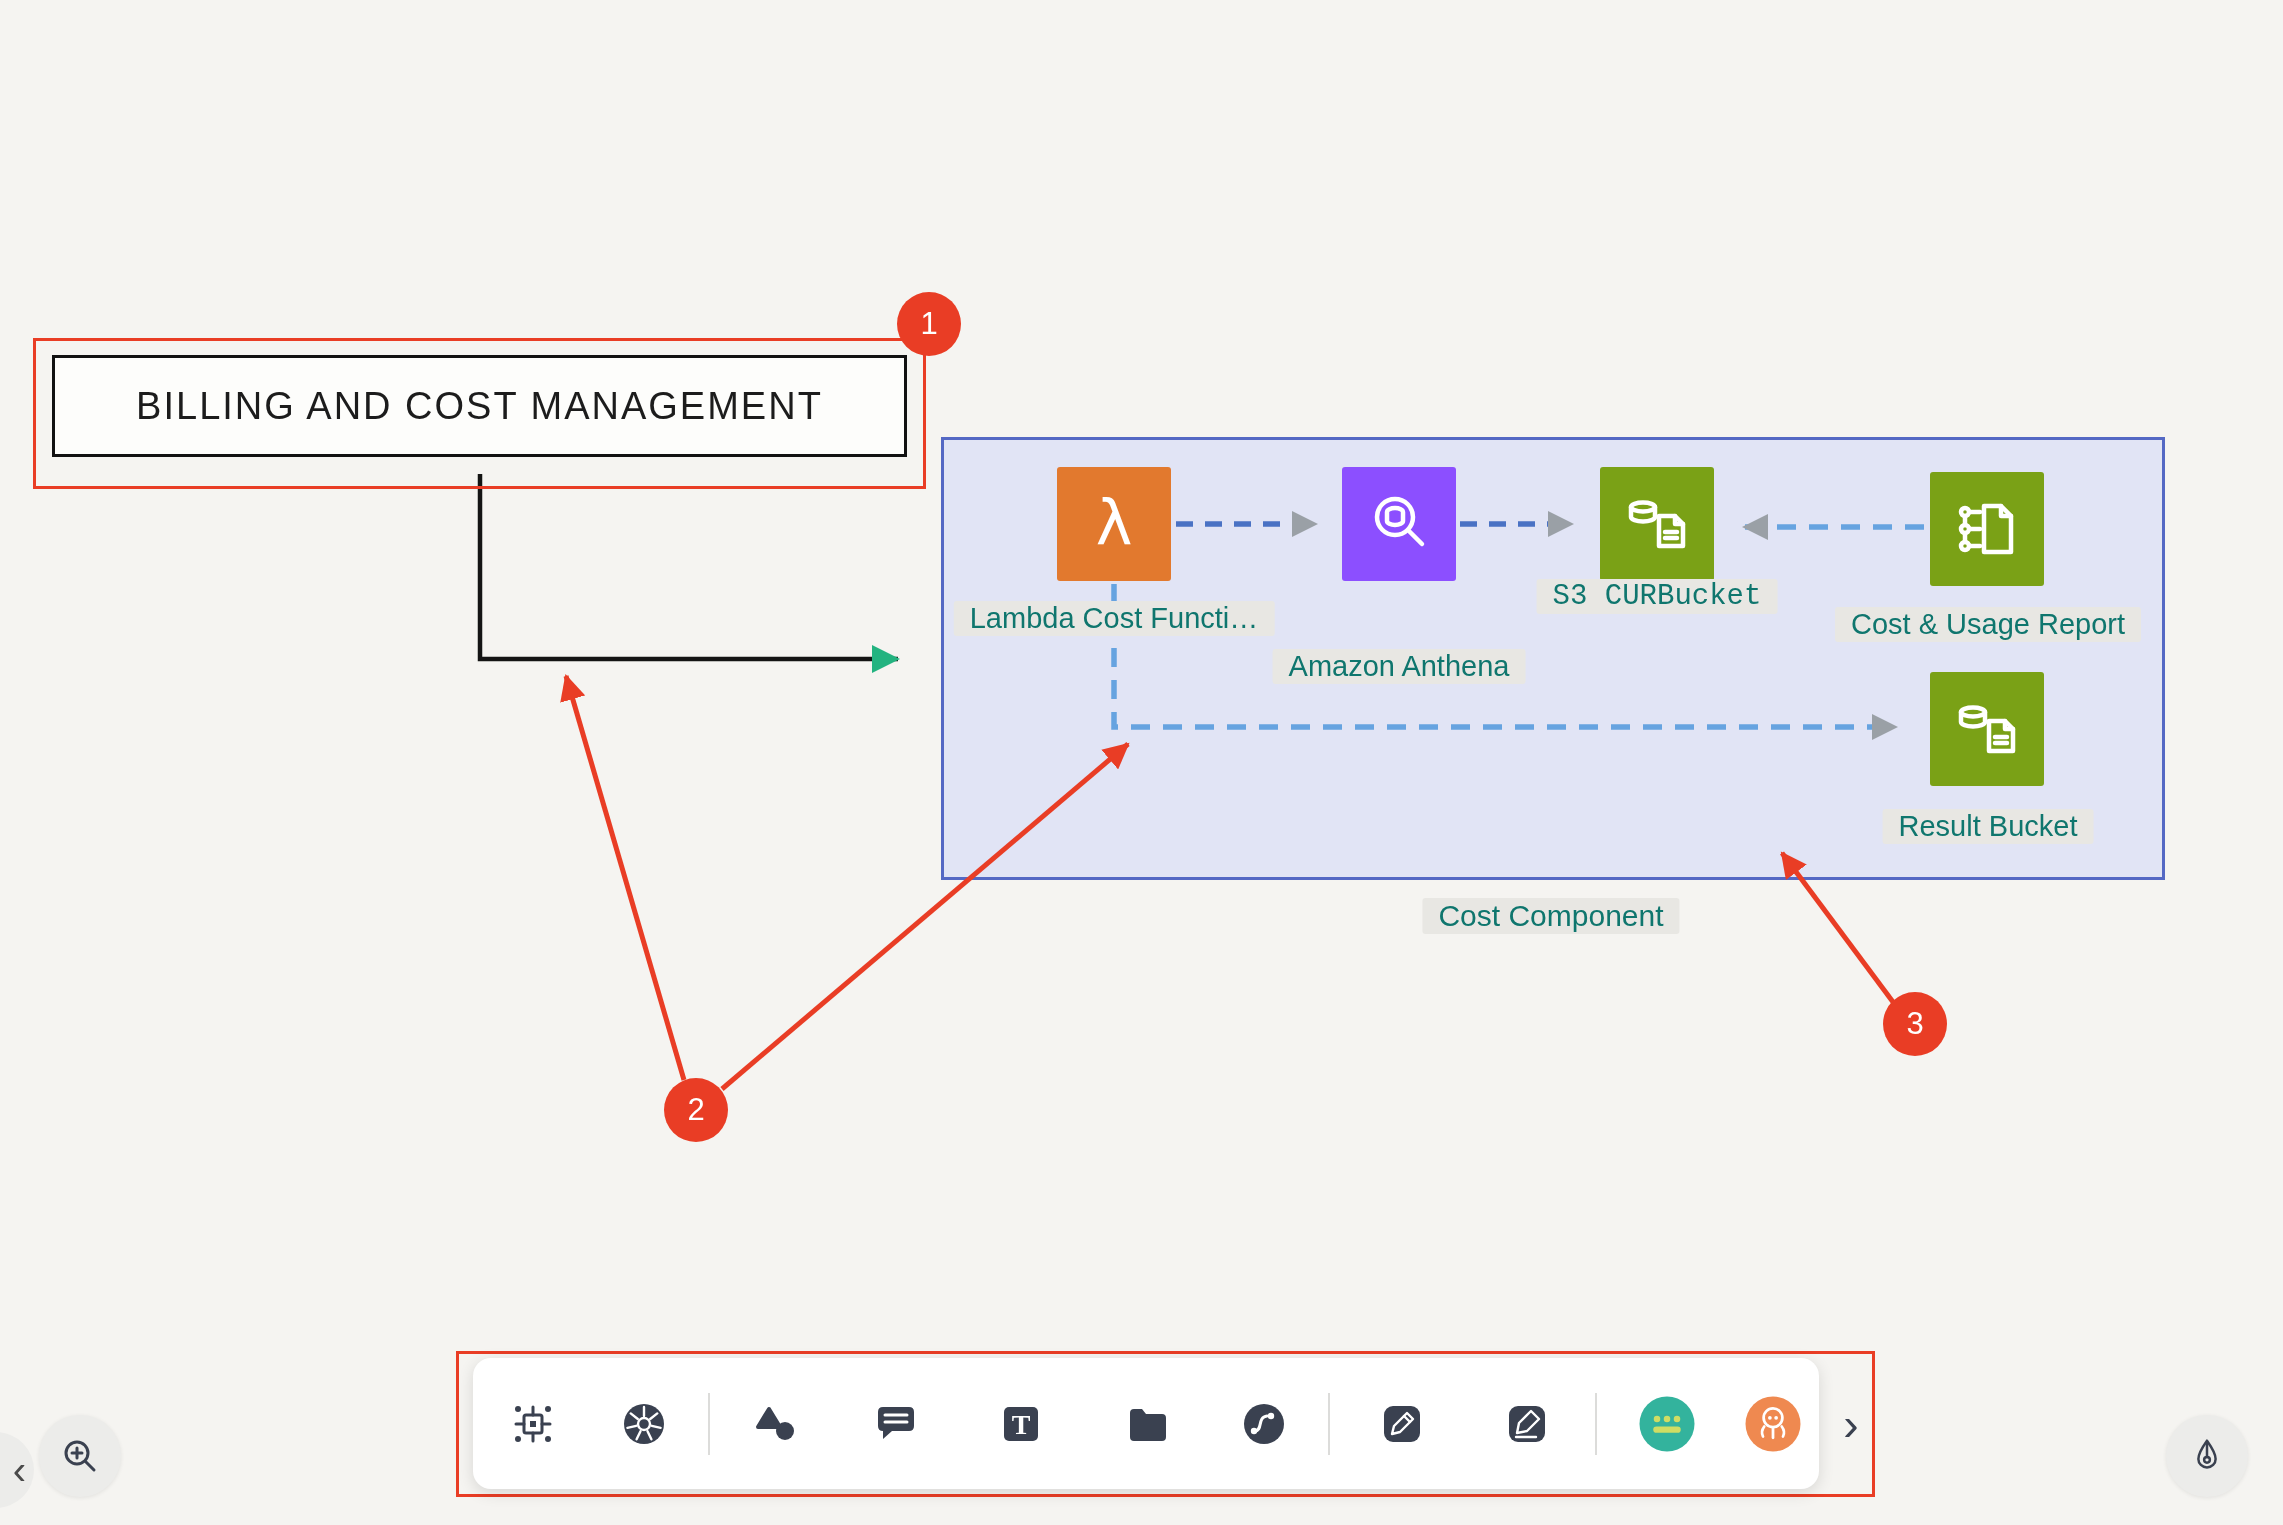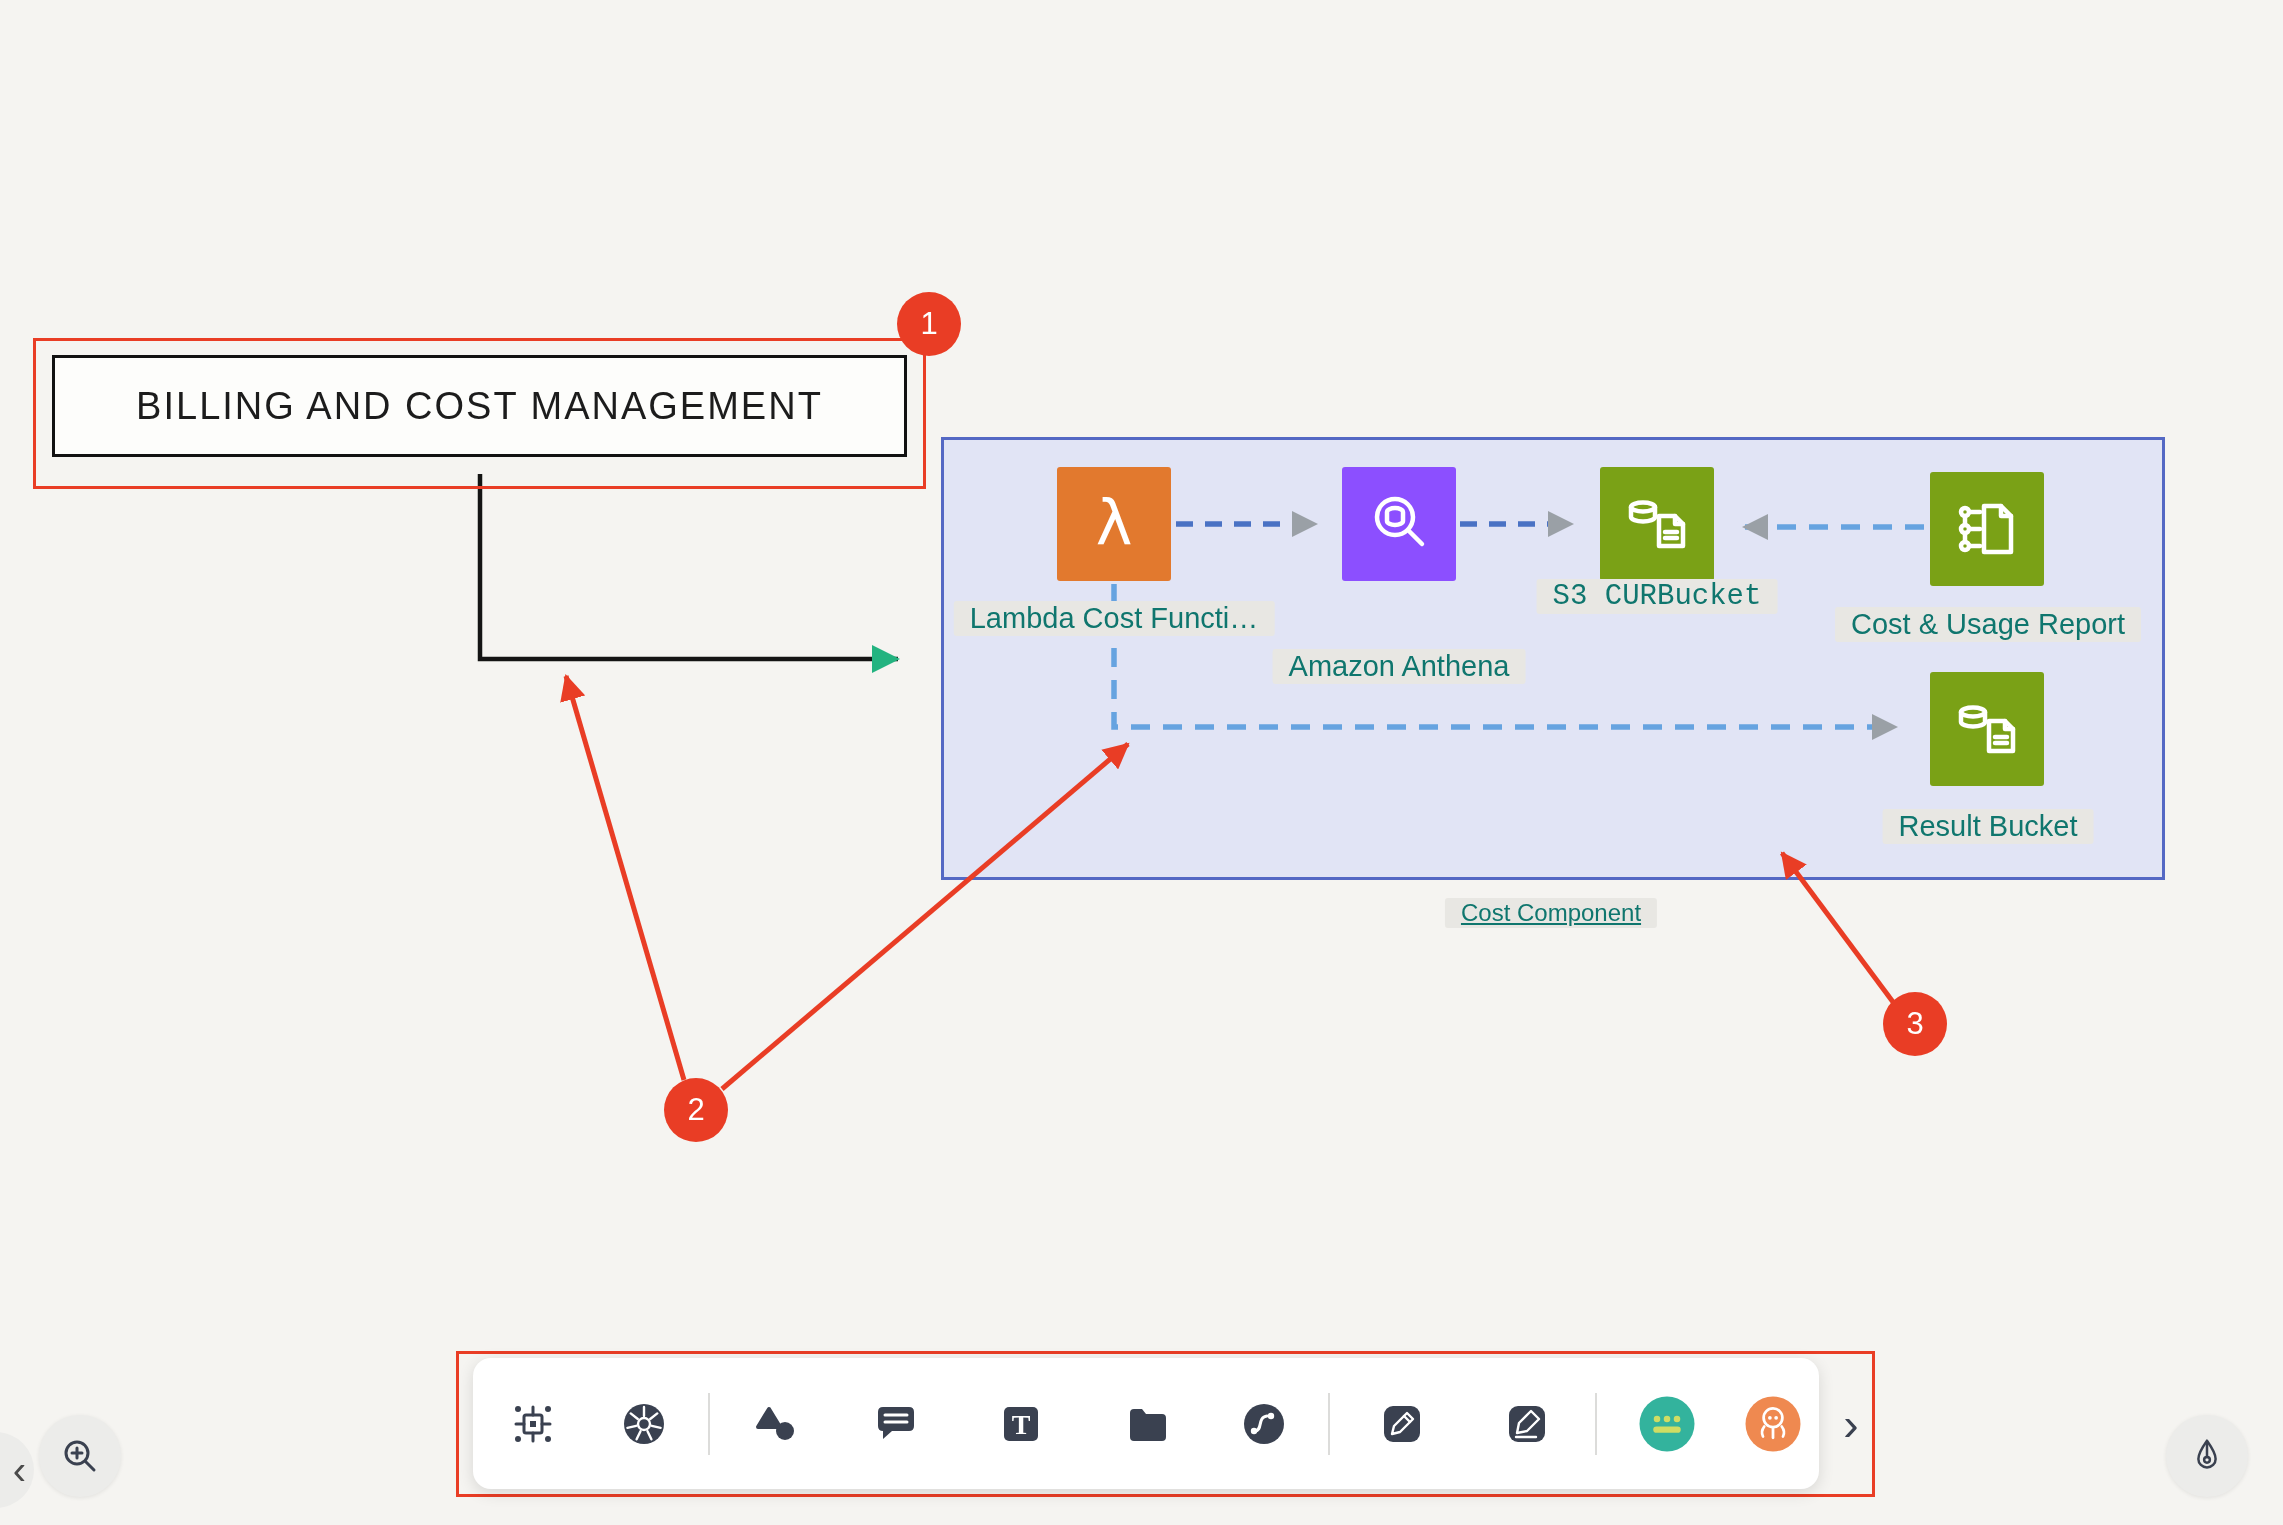--- a/index.html
+++ b/index.html
@@ -20,21 +20,21 @@
     box-sizing:border-box;display:flex;align-items:center;justify-content:center;z-index:3;}
   .title-node span{font-size:38px;letter-spacing:2px;color:#1c1c1c;}
 
   
   .node{width:114px;height:114px;border-radius:3px;z-index:3;display:flex;align-items:center;justify-content:center;}
   .node-orange{background:#e2792e;}
   .node-purple{background:#8c4fff;}
   .node-green{background:#7aa116;}
   .chip{background:#e8e7e3;color:#0f766e;font-size:29px;padding:1px 16px;border-radius:3px;
     z-index:3;white-space:nowrap;transform:translateX(-50%);}
-  .group-label-chip{font-size:24px;text-decoration:underline;}
+  .group-label-chip{font-size:30px;}
 
   
   .badge{width:64px;height:64px;border-radius:50%;background:#e93d25;color:#fff;font-size:31px;
     display:flex;align-items:center;justify-content:center;z-index:6;}
 
   
   .toolbar-sel{left:456px;top:1351px;width:1419px;height:146px;}
   .toolbar{left:473px;top:1358px;width:1346px;height:131px;background:#ffffff;border-radius:18px;
     box-shadow:0 4px 16px rgba(0,0,0,0.12);z-index:5;}
   .tool-btn{width:72px;height:72px;top:1388px;display:flex;align-items:center;justify-content:center;

